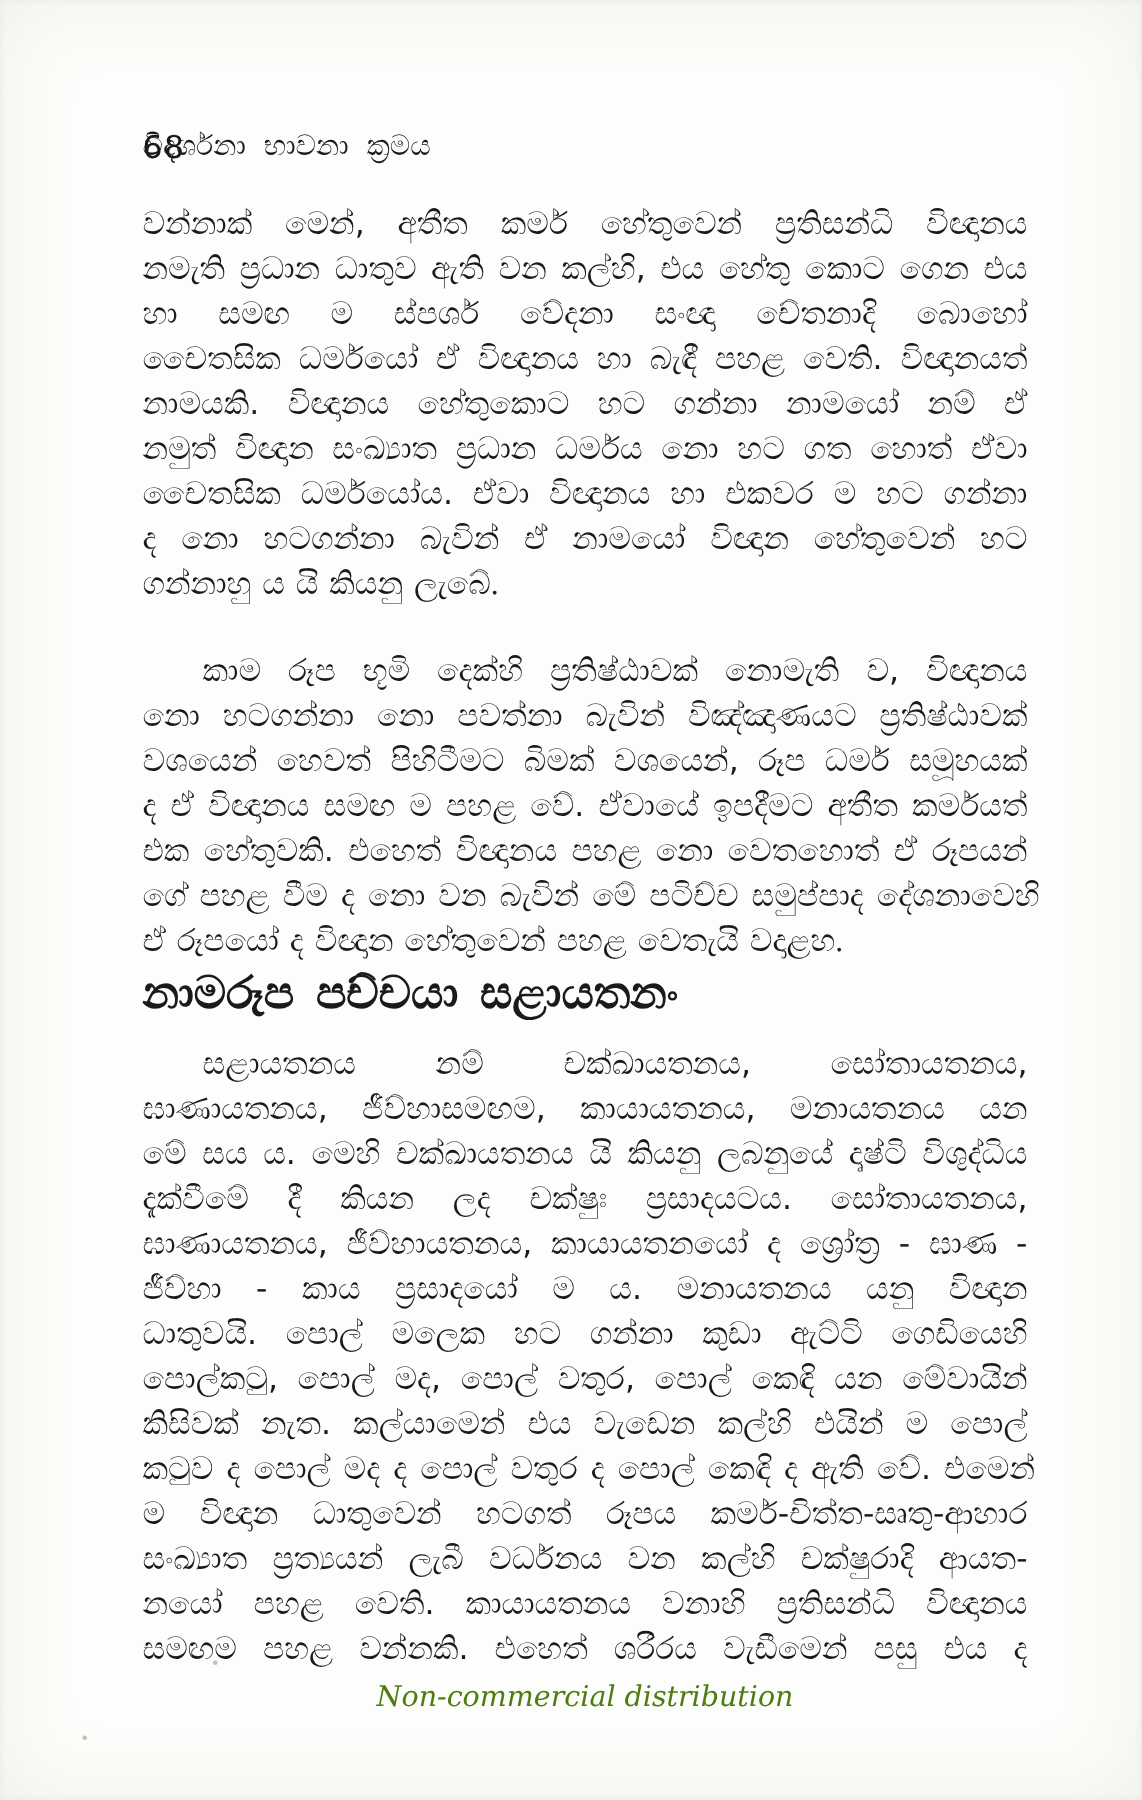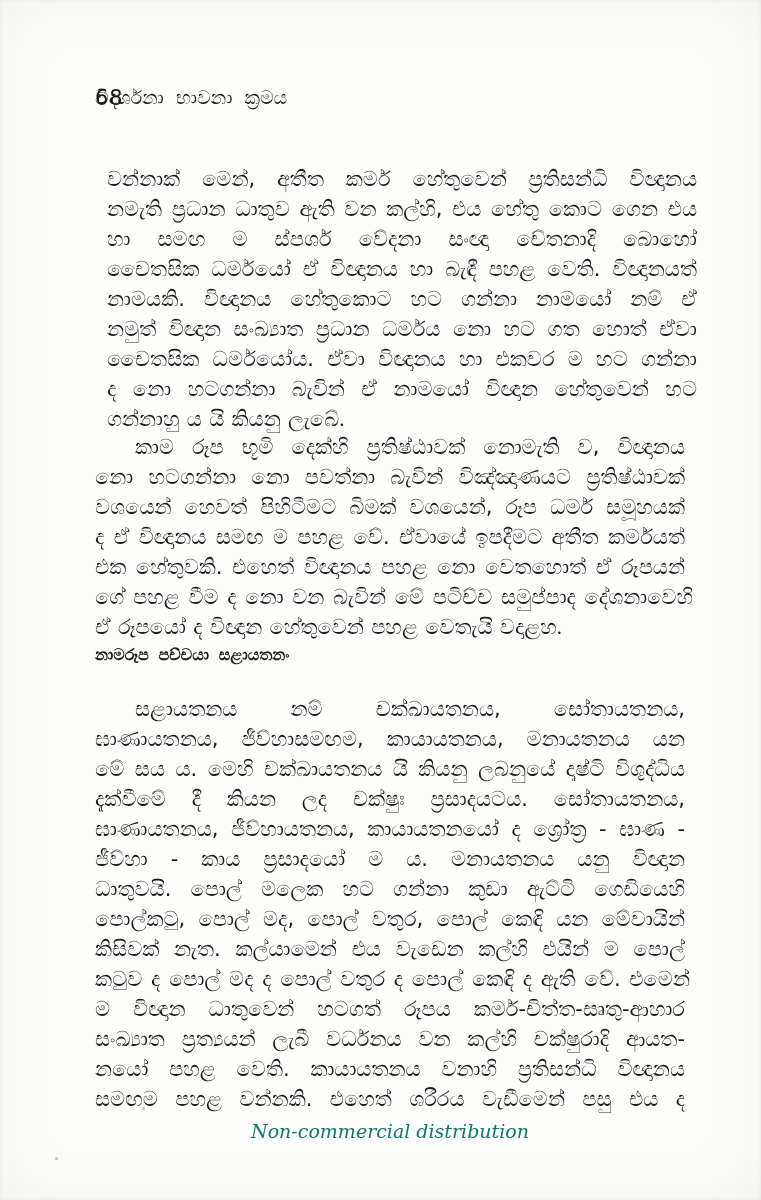--- a/index.html
+++ b/index.html
@@ -56,28 +56,28 @@
   }
   
   .line.last {
     text-align: left;
     text-align-last: left;
     font-family: Liberation Serif, serif;
   }
   .line.indent {
     padding-left: 40px;
   }
-  .para1 { top: 164px; margin-left: 12px; }
+  .para1 { top: 134px; }
   .para2 { top: 432px; }
   .section-heading {
     position: absolute;
     left: 95px;
     top: 645px;
     width: 590px;
-    font-size: 16px;
+    font-size: 30px;
     font-weight: bold;
     word-spacing: 4px;
   }
   .para3 { top: 694px; }
   .footer-note {
     position: absolute;
     left: 95px;
     width: 590px;
     top: 1120px;
     text-align: center;
@@ -138,18 +138,18 @@
     <div class="line">ධාතුවයි. පොල් මලෙක හට ගන්නා කුඩා ඇට්ටි ගෙඩියෙහි</div>
     <div class="line">පොල්කටු, පොල් මද, පොල් වතුර, පොල් කෙඳි යන මේවායින්</div>
     <div class="line">කිසිවක් නැත. කල්යාමෙන් එය වැඩෙන කල්හි එයින් ම පොල්</div>
     <div class="line">කටුව ද පොල් මද ද පොල් වතුර ද පොල් කෙඳි ද ඇති වේ. එමෙන්</div>
     <div class="line">ම විඥාන ධාතුවෙන් හටගත් රූපය කර්ම-චිත්ත-සෘතු-ආහාර</div>
     <div class="line">සංඛ්‍යාත ප්‍රත්‍යයන් ලැබී වර්ධනය වන කල්හි චක්ෂුරාදි ආයත-</div>
     <div class="line">නයෝ පහළ වෙති. කායායතනය වනාහි ප්‍රතිසන්ධි විඥානය</div>
     <div class="line">සමඟම පහළ වන්නකි. එහෙත් ශරීරය වැඩීමෙන් පසු එය ද</div>
   </div>
 
-  <div class="footer-note" style="color: #0f766e;">Non-commercial distribution</div>
+  <div class="footer-note" style="color: #4d7c0f;">Non-commercial distribution</div>
 
   <div class="speck" style="left:55px; top:1157px;"></div>
   <div class="speck" style="left:142px; top:1107px;"></div>
 
 </div>
 
 </body></html>

